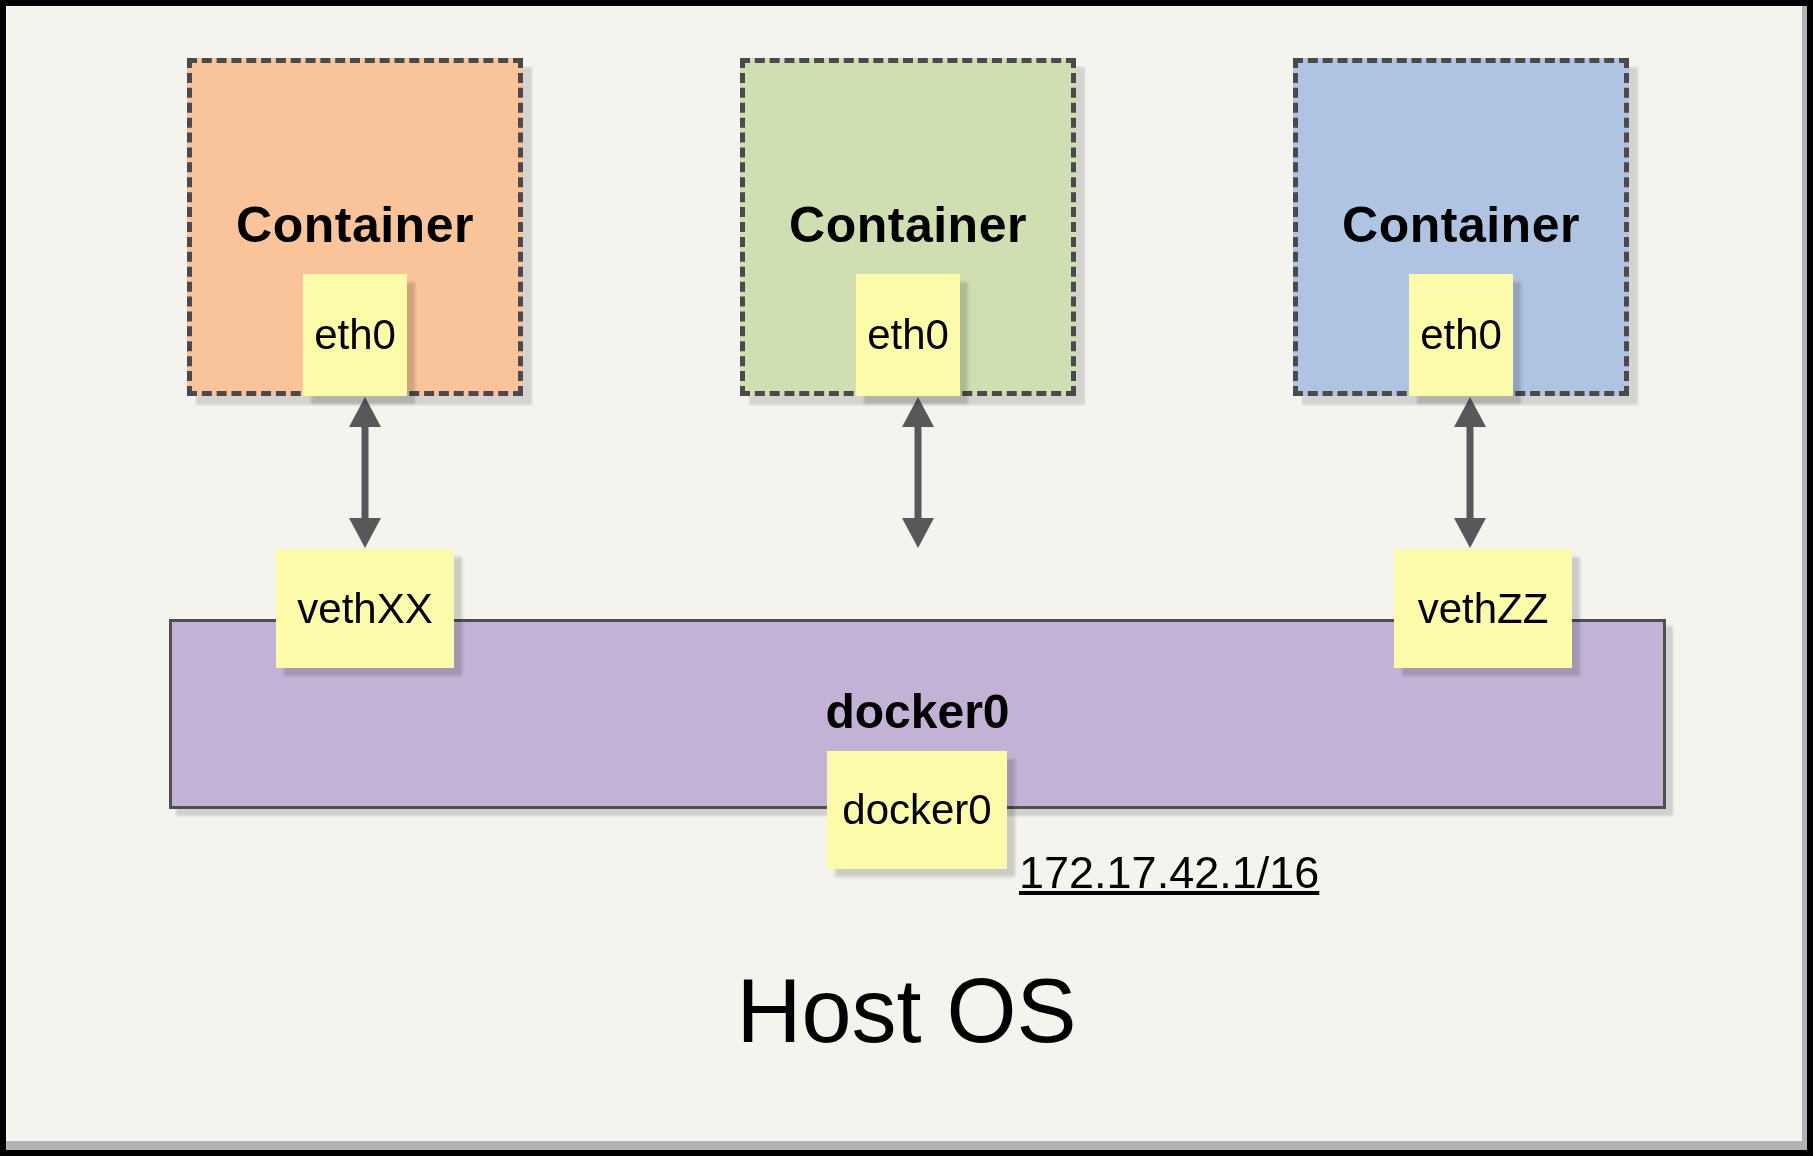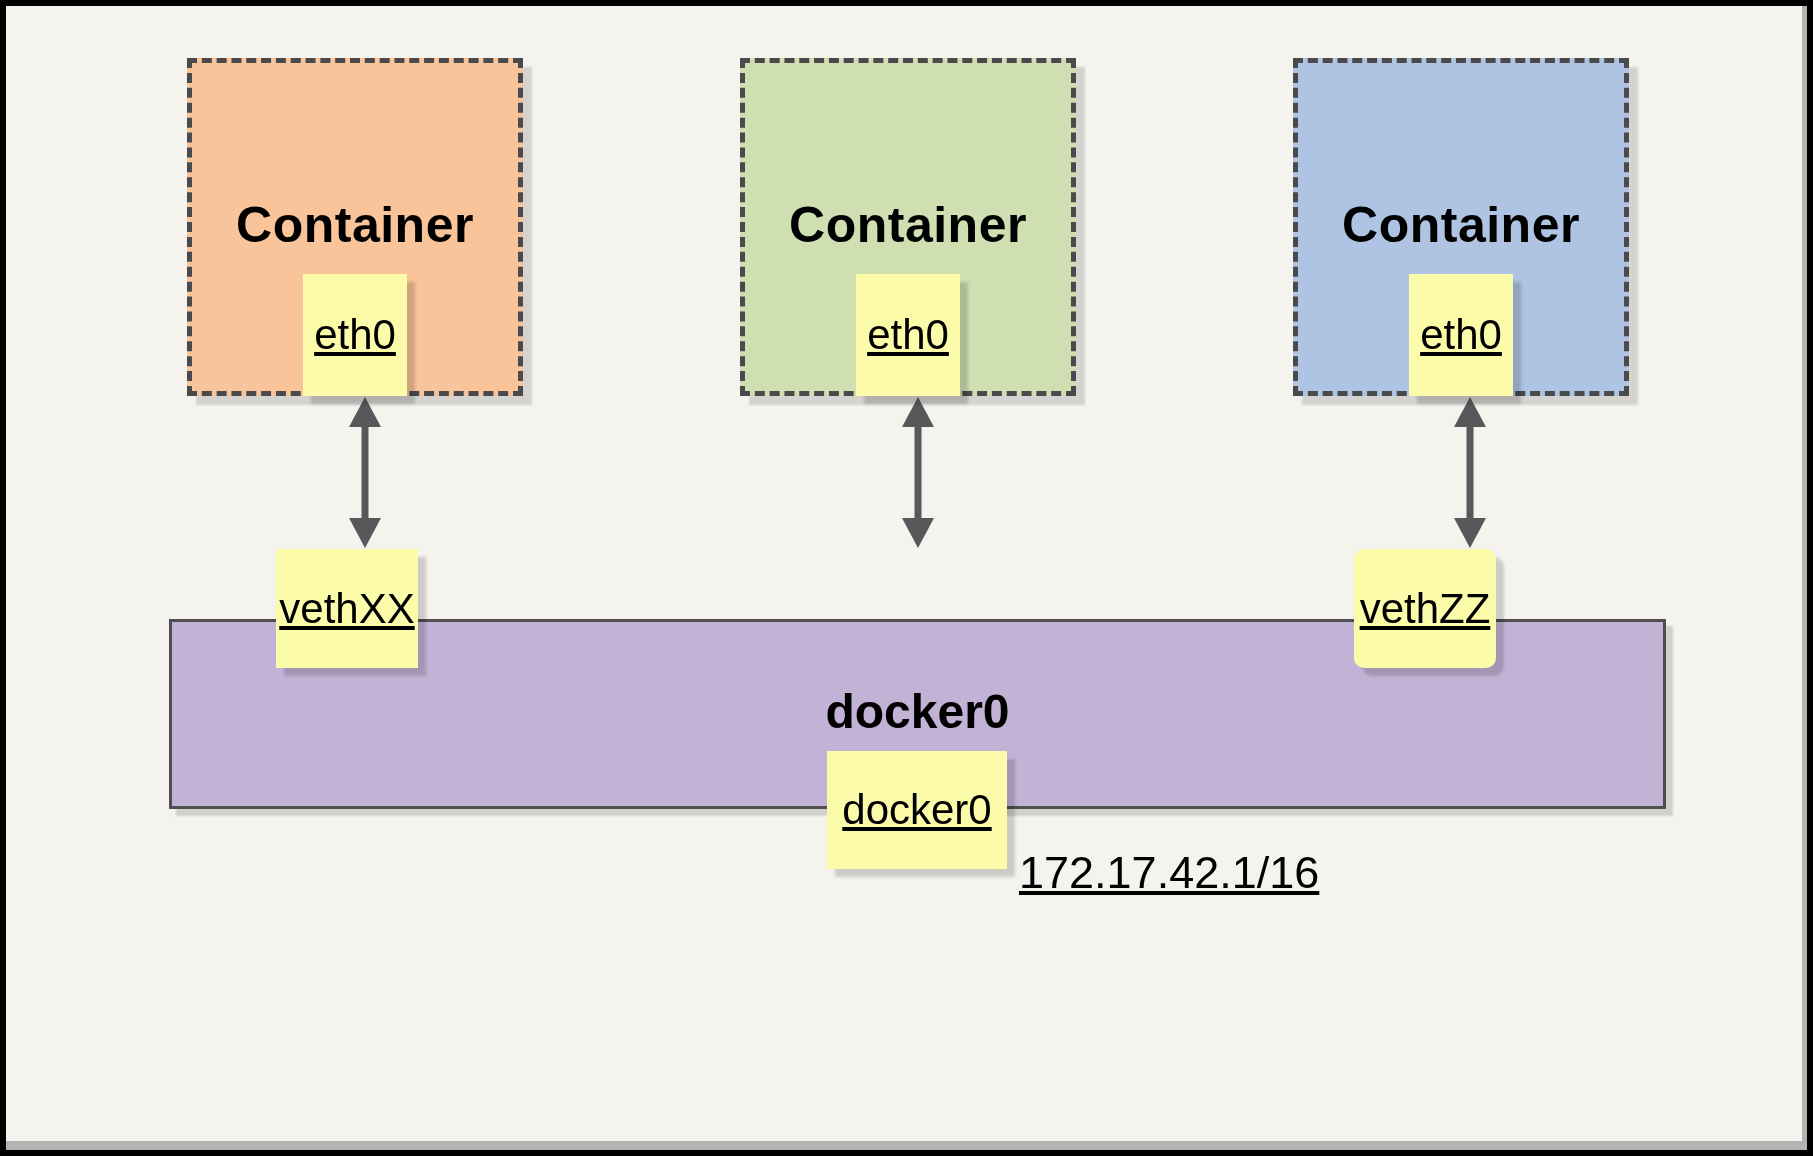--- a/index.html
+++ b/index.html
@@ -27,30 +27,29 @@
     transform:translateY(-2px);
   }
   .c1{left:181px;} .c2{left:734px;} .c3{left:1287px;}
   .iface{
     position:absolute;
     background:#FBFBAA;
     box-shadow:8px 8px 3px rgba(0,0,0,0.16);
     display:flex;align-items:center;justify-content:center;
     font-size:42px;
     z-index:3;
-    text-decoration:underline;
   }
   .eth0{
     width:104px;height:122px;
     left:50%;margin-left:-52px;bottom:-5px;
   }
   .veth{
-    width:142px;height:119px;top:543px;z-index:4;
+    width:178px;height:119px;top:543px;z-index:4;
   }
-  .v1{left:270px;} .v2{left:823px;} .v3{left:1348px;border-radius:10px;}
+  .v1{left:270px;} .v2{left:823px;} .v3{left:1388px;}
   .arrow{
     position:absolute;top:390px;width:36px;height:153px;z-index:2;
   }
   .a1{left:341px;} .a2{left:894px;} .a3{left:1446px;}
   .bridge-bar{
     position:absolute;
     left:163px;top:613px;width:1497px;height:190px;
     box-sizing:border-box;
     background:#C2B3D6;
     border:3px solid #4F4F51;
@@ -135,14 +134,15 @@
   <div class="bridge-bar" style="background-color: rgb(194, 179, 214);">
     <div class="bridge-label">docker0</div>
   </div>
 
   <div class="iface docker0-box">
     <span>docker0</span>
   </div>
 
   <div class="ip-label">172.17.42.1/16</div>
 
+  <div class="host-os">Host OS</div>
 
 </div>
 
 </body></html>

